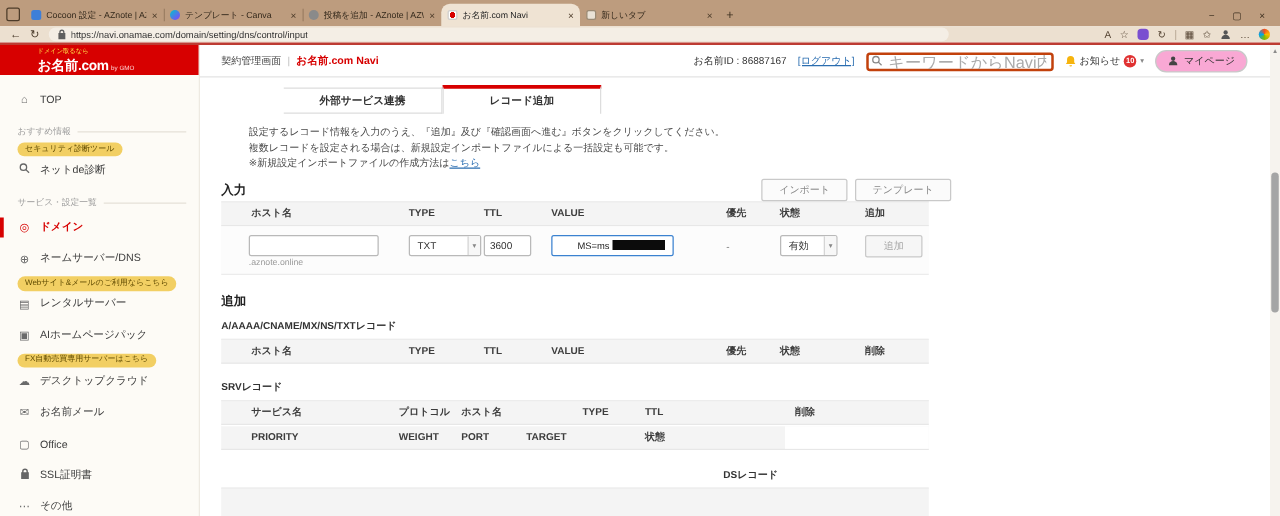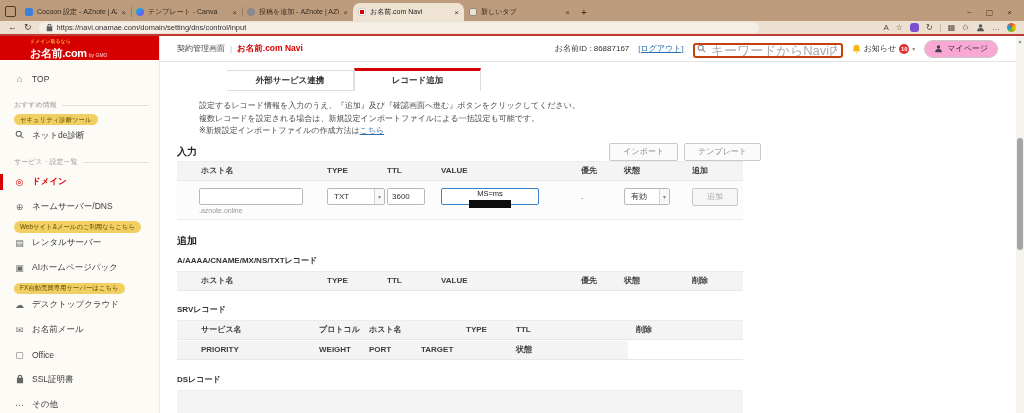--- a/index.html
+++ b/index.html
@@ -111,21 +111,21 @@
   .txt-input{height:17px;border:1px solid #b9b9b9;border-radius:2px;background:#fff;font-size:8px;
     font-family:inherit;color:#333;padding:0 4px;outline:none;}
   .host-input{width:104px;}
   .ttl-input{width:38px;}
   .hint{font-size:7px;color:#999;margin-top:2px;}
   .selbox{display:flex;align-items:center;height:17px;border:1px solid #b9b9b9;border-radius:2px;background:#fff;
     font-size:8px;color:#333;padding:0 0 0 6px;width:58px;justify-content:space-between;}
   .selbox .caret{border-left:1px solid #d5d5d5;padding:0 3px;height:100%;display:flex;align-items:center;background:#f7f7f7;}
   .selbox.small{width:46px;}
   .valuebox{display:flex;align-items:center;gap:2px;width:98px;height:17px;border:1.5px solid #3b82d0;
-    border-radius:2px;background:#fff;padding:0 20px;font-size:7.5px;color:#222;flex-direction:column;}
+    border-radius:2px;background:#fff;padding:0 20px;font-size:7.5px;color:#222;}
   .redact{width:42px;height:8px;background:#0c0c0c;flex:none;}
   .priority-dash{padding-top:5px;color:#777;}
   .addbtn{width:46px;height:18px;border:1px solid #c9c9c9;border-radius:2px;background:#f6f6f6;color:#a6a6a6;
     font-size:8px;display:flex;align-items:center;justify-content:center;}
 
   
   .scrollbar{position:absolute;right:0;top:0;bottom:0;width:8px;background:#f6f3ee;}
   .scroll-up{position:absolute;top:2px;left:0;right:0;text-align:center;font-size:5px;color:#8b8b8b;line-height:6px;}
   .scroll-thumb{position:absolute;top:102px;left:1px;right:1px;height:112px;background:#a5a5a5;border-radius:3px;}
 </style>
@@ -394,21 +394,21 @@
           <div class="thead g-srv2">
             <div>PRIORITY</div>
             <div>WEIGHT</div>
             <div>PORT</div>
             <div>TARGET</div>
             <div>状態</div>
             <div class="cell-white"></div>
           </div>
         </div>
 
-        <div class="tbl-label" style="margin-top:14px;">DSレコード</div>
+        <div class="tbl-label" style="margin-top:14px;text-align:center;">DSレコード</div>
         <div class="tbl">
           <div class="thead g-ds">
             
             
             
             
             
             
             
             

